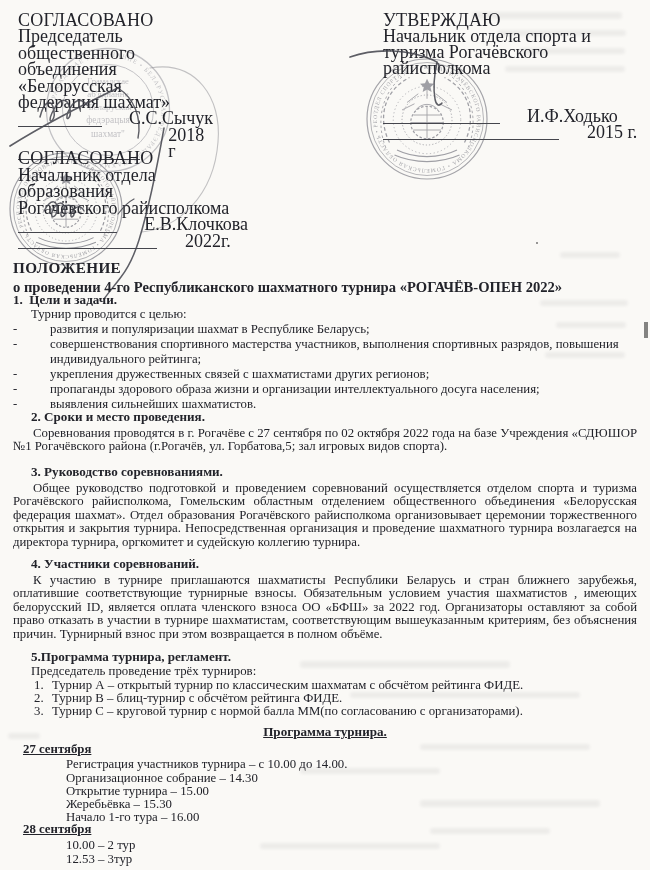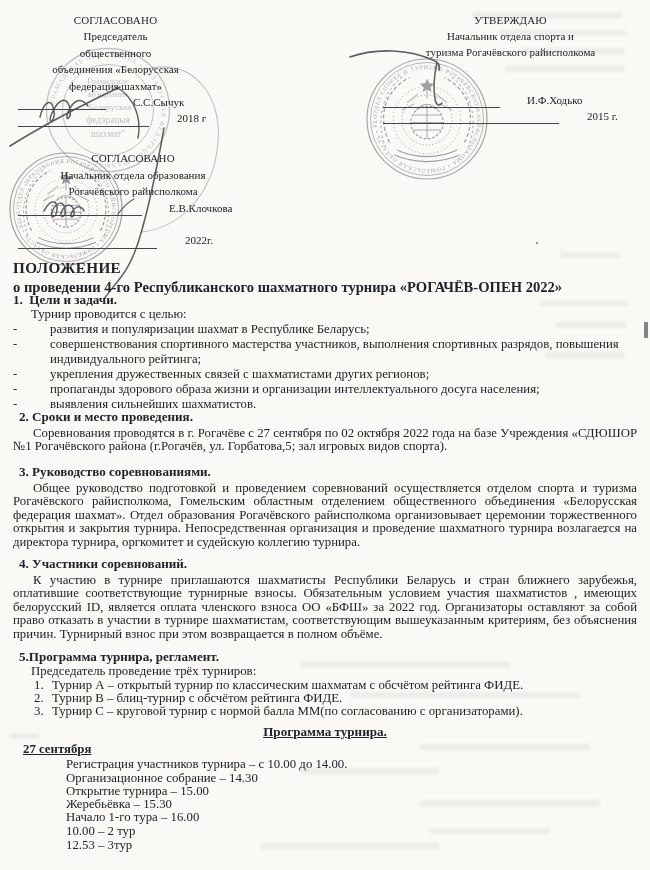--- a/index.html
+++ b/index.html
@@ -1,30 +1,30 @@
 <!DOCTYPE html>
 <html><head>
 <meta charset="utf-8">
 <style>
   html,body{margin:0;padding:0;background:#e8e8e6;}
   .page{position:relative;width:650px;height:870px;margin:0 auto;background:#faf9f6;
         font-family:"Liberation Serif","DejaVu Serif",serif;color:#22232a;overflow:hidden;}
   
-  .appr{position:absolute;font-size:11px;line-height:16.4px;text-align:center;}
+  .appr{position:absolute;font-size:18px;line-height:16.4px;}
   .appr .hd{letter-spacing:.2px;}
   .sigrow{display:flex;align-items:flex-end;gap:24px;}
   .uline{display:inline-block;border-bottom:1px solid #44454c;height:13px;}
   .spacer{visibility:hidden;}
   
   .content{position:absolute;left:13px;right:13px;top:0;}
   .title-block{position:absolute;left:0;right:0;top:259px;font-weight:700;}
   .t1{font-size:15.2px;letter-spacing:.4px;line-height:18px;}
   .t2{font-size:14.6px;line-height:20px;}
   .sec{position:absolute;left:0;right:0;font-size:12.8px;}
-  .sec .shead{font-weight:700;font-size:13.1px;margin-left:6px;white-space:pre-wrap;}
+  .sec .shead{font-weight:700;font-size:13.1px;margin-left:18px;white-space:pre-wrap;}
   .p{ text-align:justify;line-height:13.4px;text-indent:20px;margin-top:2px;}
   .rows15{line-height:15px;}
   .rows13{line-height:13.3px;}
   .indent18{margin-left:18px;}
   .li{position:relative;padding-left:37px;}
   .li .dash{position:absolute;left:0;}
   .nli{position:relative;padding-left:39px;}
   .nli .num{position:absolute;left:21px;}
   .center-ul{text-align:center;font-weight:700;font-size:13.1px;}
   .center-ul span{text-decoration:underline;}
@@ -166,21 +166,21 @@
   <div class="appr" style="left:18px;top:150px;width:230px;line-height:16.5px;">
     <div class="hd">СОГЛАСОВАНО</div>
     <div>Начальник отдела образования</div>
     <div>Рогачёвского райисполкома</div>
     <div class="sigrow">
       <span class="uline" style="width:124px;"></span>
       <span style="padding-left:3px;">Е.В.Клочкова</span>
     </div>
     <div class="sigrow">
       <span class="uline" style="width:139px;"></span>
-      <span style="padding-left:4px;margin-top:16px;">2022г.</span>
+      <span style="padding-left:4px;">2022г.</span>
     </div>
   </div>
 
   <svg class="sigsvg" width="650" height="870" viewBox="0 0 650 870">
     <g fill="none" stroke="#42434c" stroke-linecap="round">
 
       <path d="M150,68 C196,60 222,98 218,142 C214,196 178,228 142,232" stroke="#8a8a90" stroke-width="1.1" opacity=".5"></path>
 
       <g stroke-width="1.7" opacity=".85">
         <path d="M10,146 C42,126 80,106 120,87"></path>
@@ -248,18 +248,19 @@
     <div class="sec rows13" style="top:743px;">
       <div class="datehead"><span>27 сентября</span></div>
       <div class="event" style="margin-top:2px;">Регистрация участников турнира – с 10.00 до 14.00.</div>
       <div class="event">Организационное собрание – 14.30</div>
       <div class="event">Открытие турнира – 15.00</div>
       <div class="event">Жеребьёвка – 15.30</div>
       <div class="event">Начало 1-го тура – 16.00</div>
     </div>
 
     <div class="sec" style="top:823px;font-size:12.8px;line-height:13.8px;">
+      <div class="datehead"><span>28 сентября</span></div>
       <div class="event" style="margin-top:2px;">10.00 – 2 тур</div>
       <div class="event">12.53 – 3тур</div>
     </div>
 
   </div>
 </div>
 
 </body></html>

